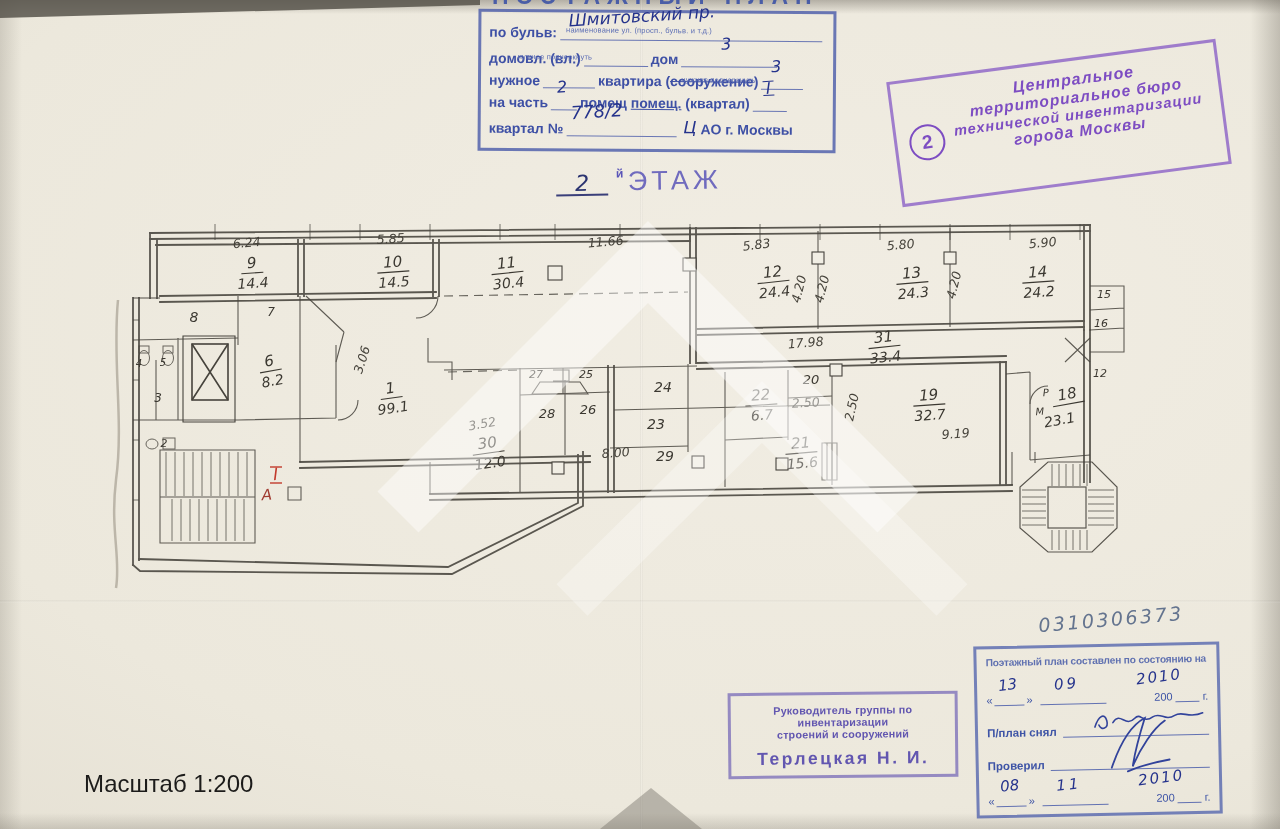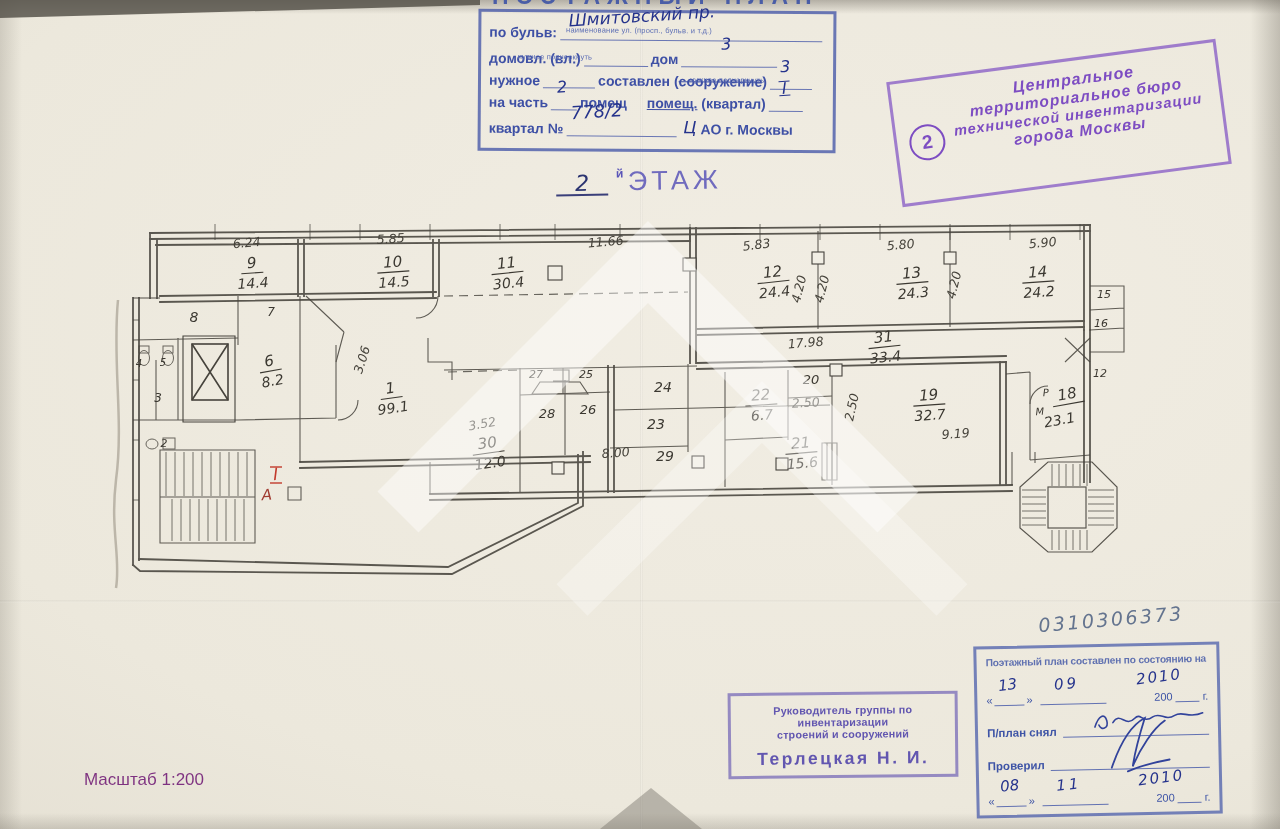--- a/index.html
+++ b/index.html
@@ -27,21 +27,21 @@
   .form{position:absolute;left:478px;top:10px;width:358px;height:142px;
         border:3px solid rgba(62,80,165,.75);transform:rotate(.4deg);
         color:#3e50a5;font-weight:bold;font-size:14px;padding:2px 8px 0 8px;box-sizing:border-box;}
   .frow{position:relative;display:flex;align-items:flex-end;height:26px;white-space:nowrap;}
   .frow.small-h{height:22px;}
   .bl{display:inline-block;border-bottom:1.5px solid rgba(62,80,165,.75);height:15px;margin:0 3px;position:relative;}
   .hw{font-family:"DejaVu Sans",sans-serif;font-style:italic;color:#25338c;font-weight:normal;}
   .hw-over{position:absolute;left:8px;top:-17px;font-size:16px;transform:rotate(-4deg);white-space:nowrap;}
   .subcap{position:absolute;font-size:7.5px;font-weight:normal;color:#5a6cb4;letter-spacing:.2px;}
   .struck{text-decoration:line-through;}
-  .uline{text-decoration:underline;margin-left:16px;}
+  .uline{text-decoration:underline;}
   .roman{display:inline-block;border-top:1.5px solid #25338c;border-bottom:1.5px solid #25338c;line-height:13px;padding:0 3px;}
 
   
   .floor-title{position:absolute;left:556px;top:166px;transform:rotate(-1deg);white-space:nowrap;}
   .ft-num{display:inline-block;width:52px;border-bottom:2px solid #3a3f7a;text-align:center;
           font-family:"DejaVu Sans",sans-serif;font-style:italic;font-size:22px;color:#2b3470;line-height:20px;}
   .ft-suf{font-size:12px;font-weight:bold;color:#5a55b8;vertical-align:top;margin-left:8px;}
   .ft-word{font-size:27px;color:#5a55b8;letter-spacing:4px;font-weight:500;opacity:.85;}
 
   
@@ -75,21 +75,21 @@
   .dl{flex:1;border-bottom:1.4px solid rgba(64,84,168,.8);height:13px;margin-left:6px;position:relative;}
   .sig1{position:absolute;left:28px;top:-14px;}
   .sig2{position:absolute;right:36px;top:-40px;}
 
   
   .hs{position:absolute;left:728px;top:692px;width:230px;height:86px;border:3px solid rgba(96,80,176,.65);
       transform:rotate(-.6deg);color:#5b4fae;text-align:center;box-sizing:border-box;padding-top:9px;opacity:.95;}
   .hs-l{font-size:10.8px;font-weight:bold;letter-spacing:.2px;}
   .hs-name{margin-top:8px;font-size:17.5px;font-weight:bold;letter-spacing:2.5px;}
 
-  .scale{position:absolute;left:84px;top:770px;font-size:17px;color:#701a75;opacity:.88;}
+  .scale{position:absolute;left:84px;top:770px;font-size:24px;color:#000000;opacity:.88;}
 </style>
 </head>
 <body>
 
 <div class="page">
   <div class="paper"></div>
   <div class="tl-wedge"></div>
   <div class="crease-v"></div>
   <div class="crease-h"></div>
 
@@ -411,21 +411,21 @@
         <span class="subcap" style="left:-66px;top:2px;width:120px">нужное подчеркнуть</span>
       </span>
       <span>дом</span>
       <span class="bl" style="width:96px">
         <span class="hw hw-over" style="left:40px">3</span>
       </span>
     </div>
     <div class="frow small-h">
       <span>нужное</span>
       <span class="bl" style="width:52px"></span>
-      <span><span>составлен (</span><span class="struck">сооружение</span><span>)</span></span>
+      <span><span>квартира (</span><span class="struck">сооружение</span><span>)</span></span>
       <span class="bl" style="width:42px">
         <span class="hw hw-over" style="left:10px">3</span>
         <span class="subcap" style="left:-80px;top:2px;width:120px">нужное подчеркнуть</span>
       </span>
     </div>
     <div class="frow small-h">
       <span>на часть</span>
       <span class="bl" style="width:26px">
         <span class="hw hw-over" style="left:6px">2</span>
       </span>

